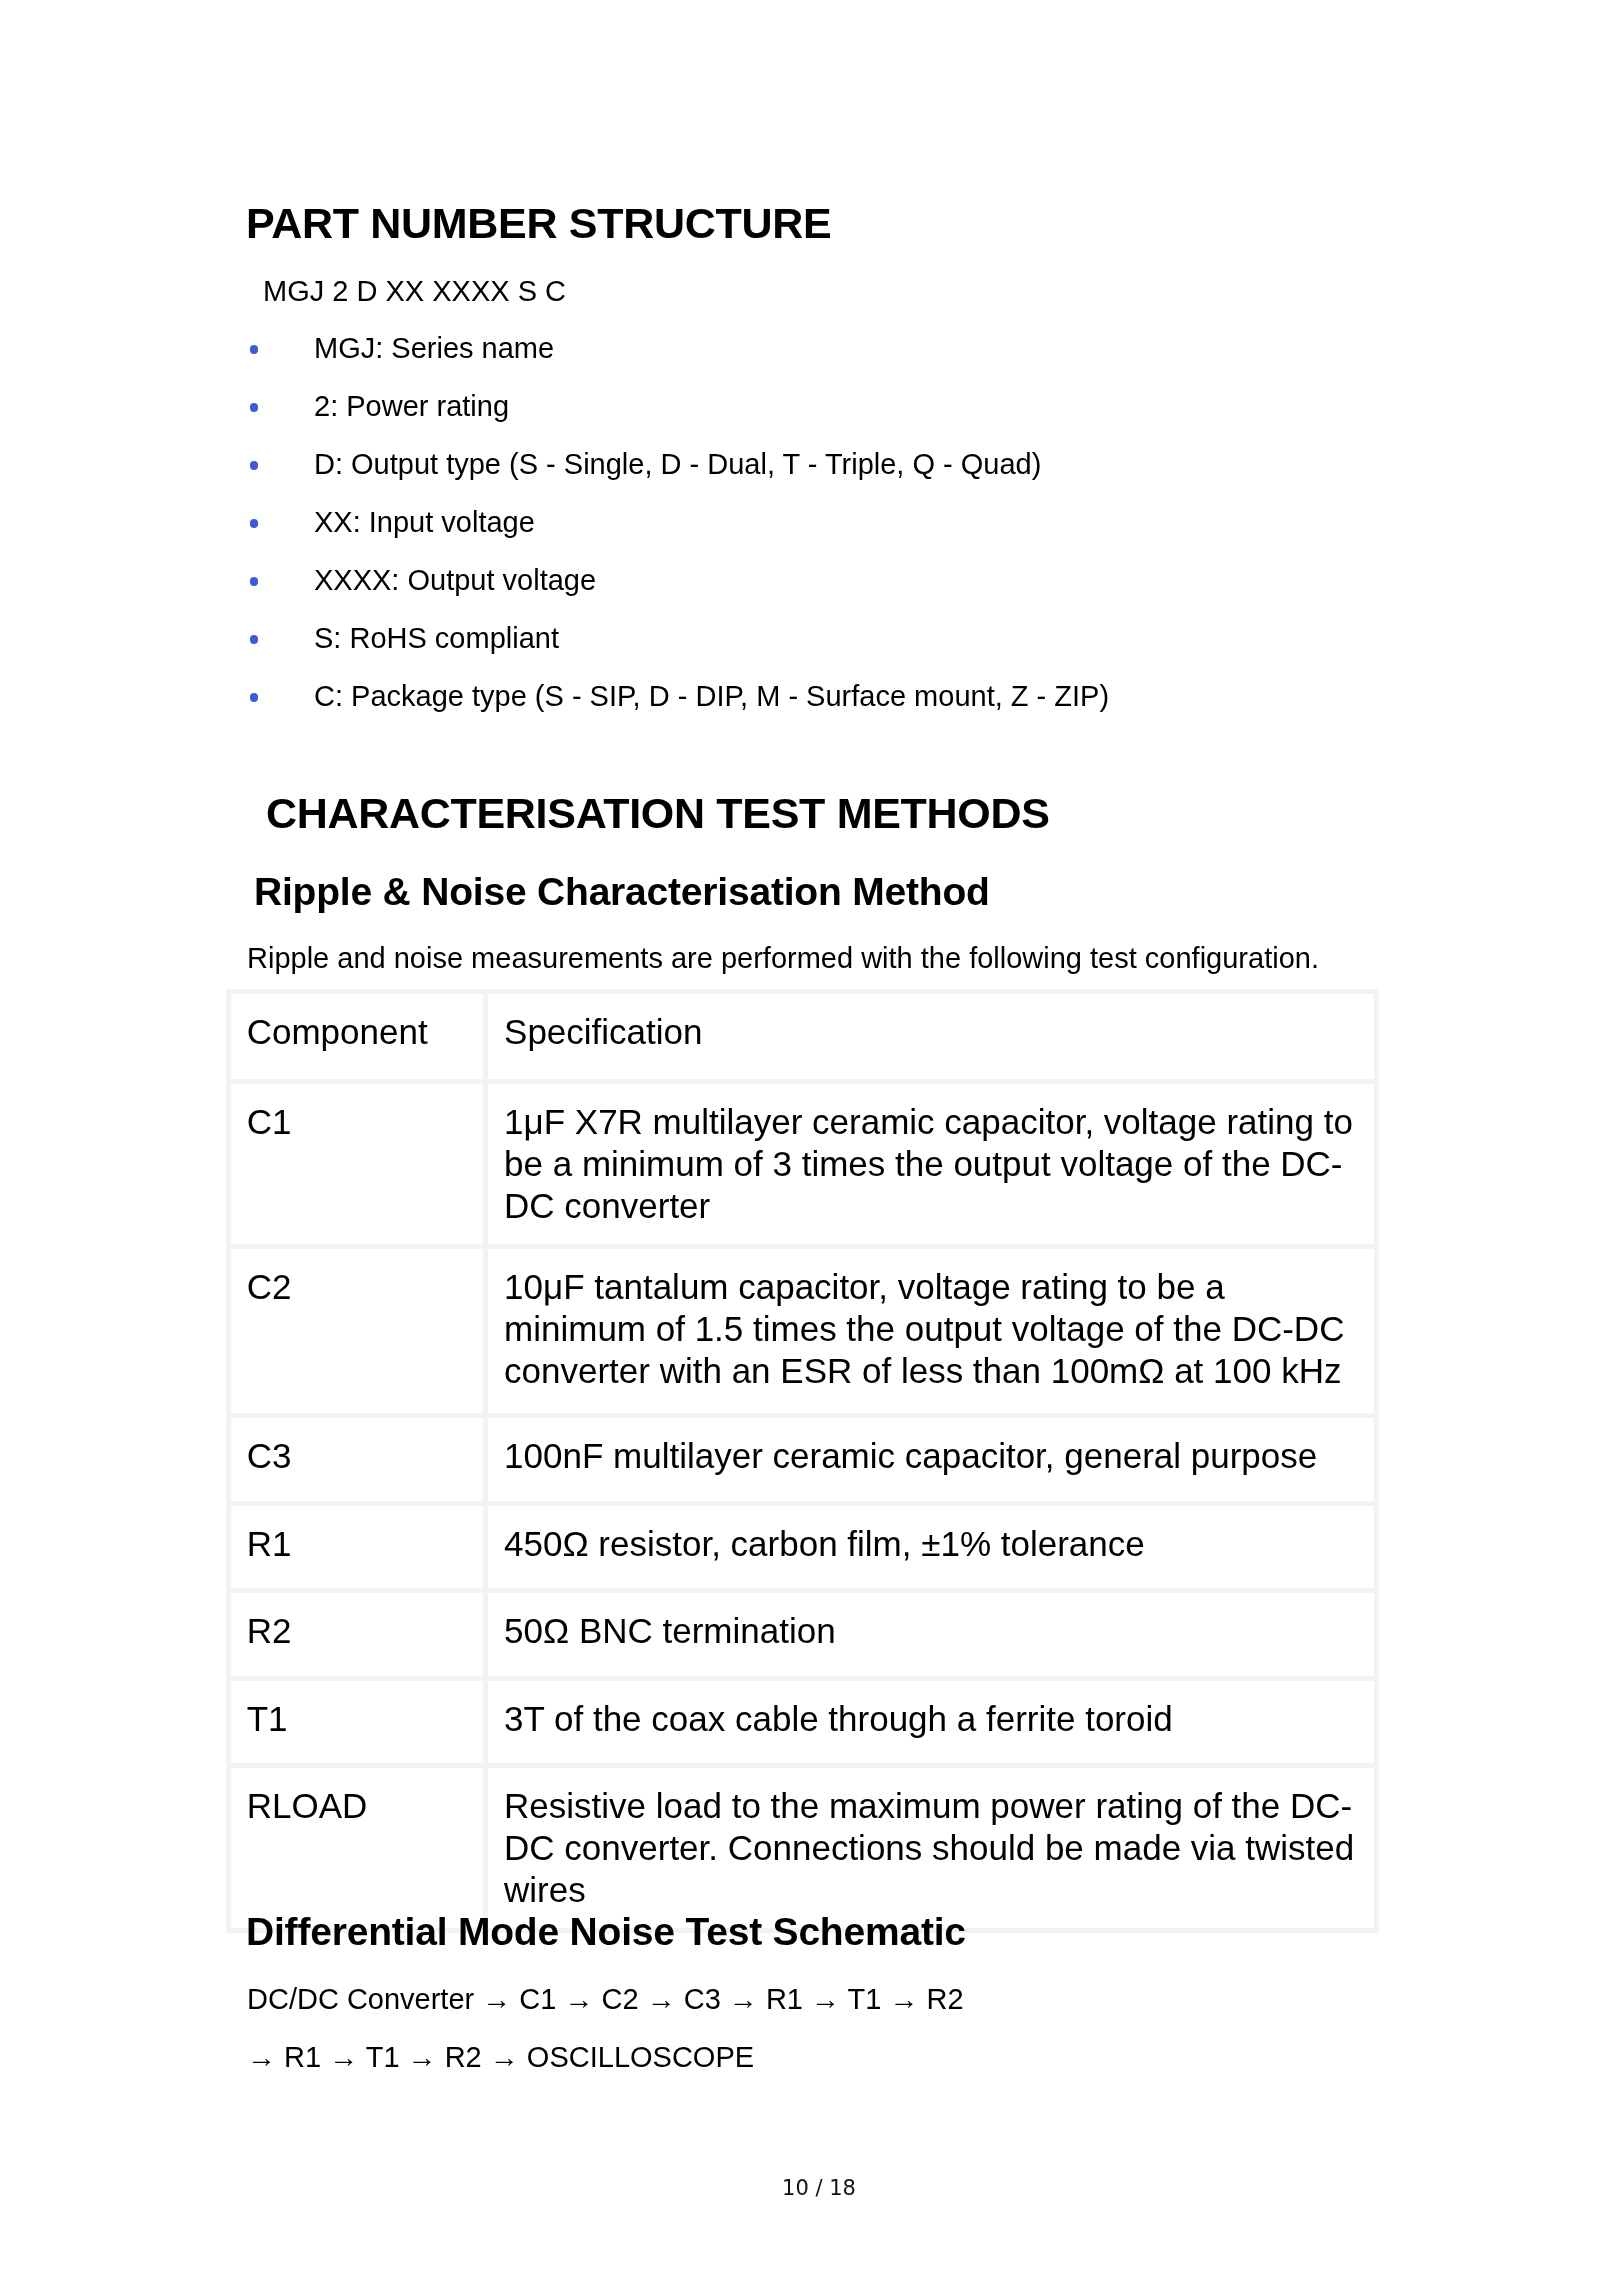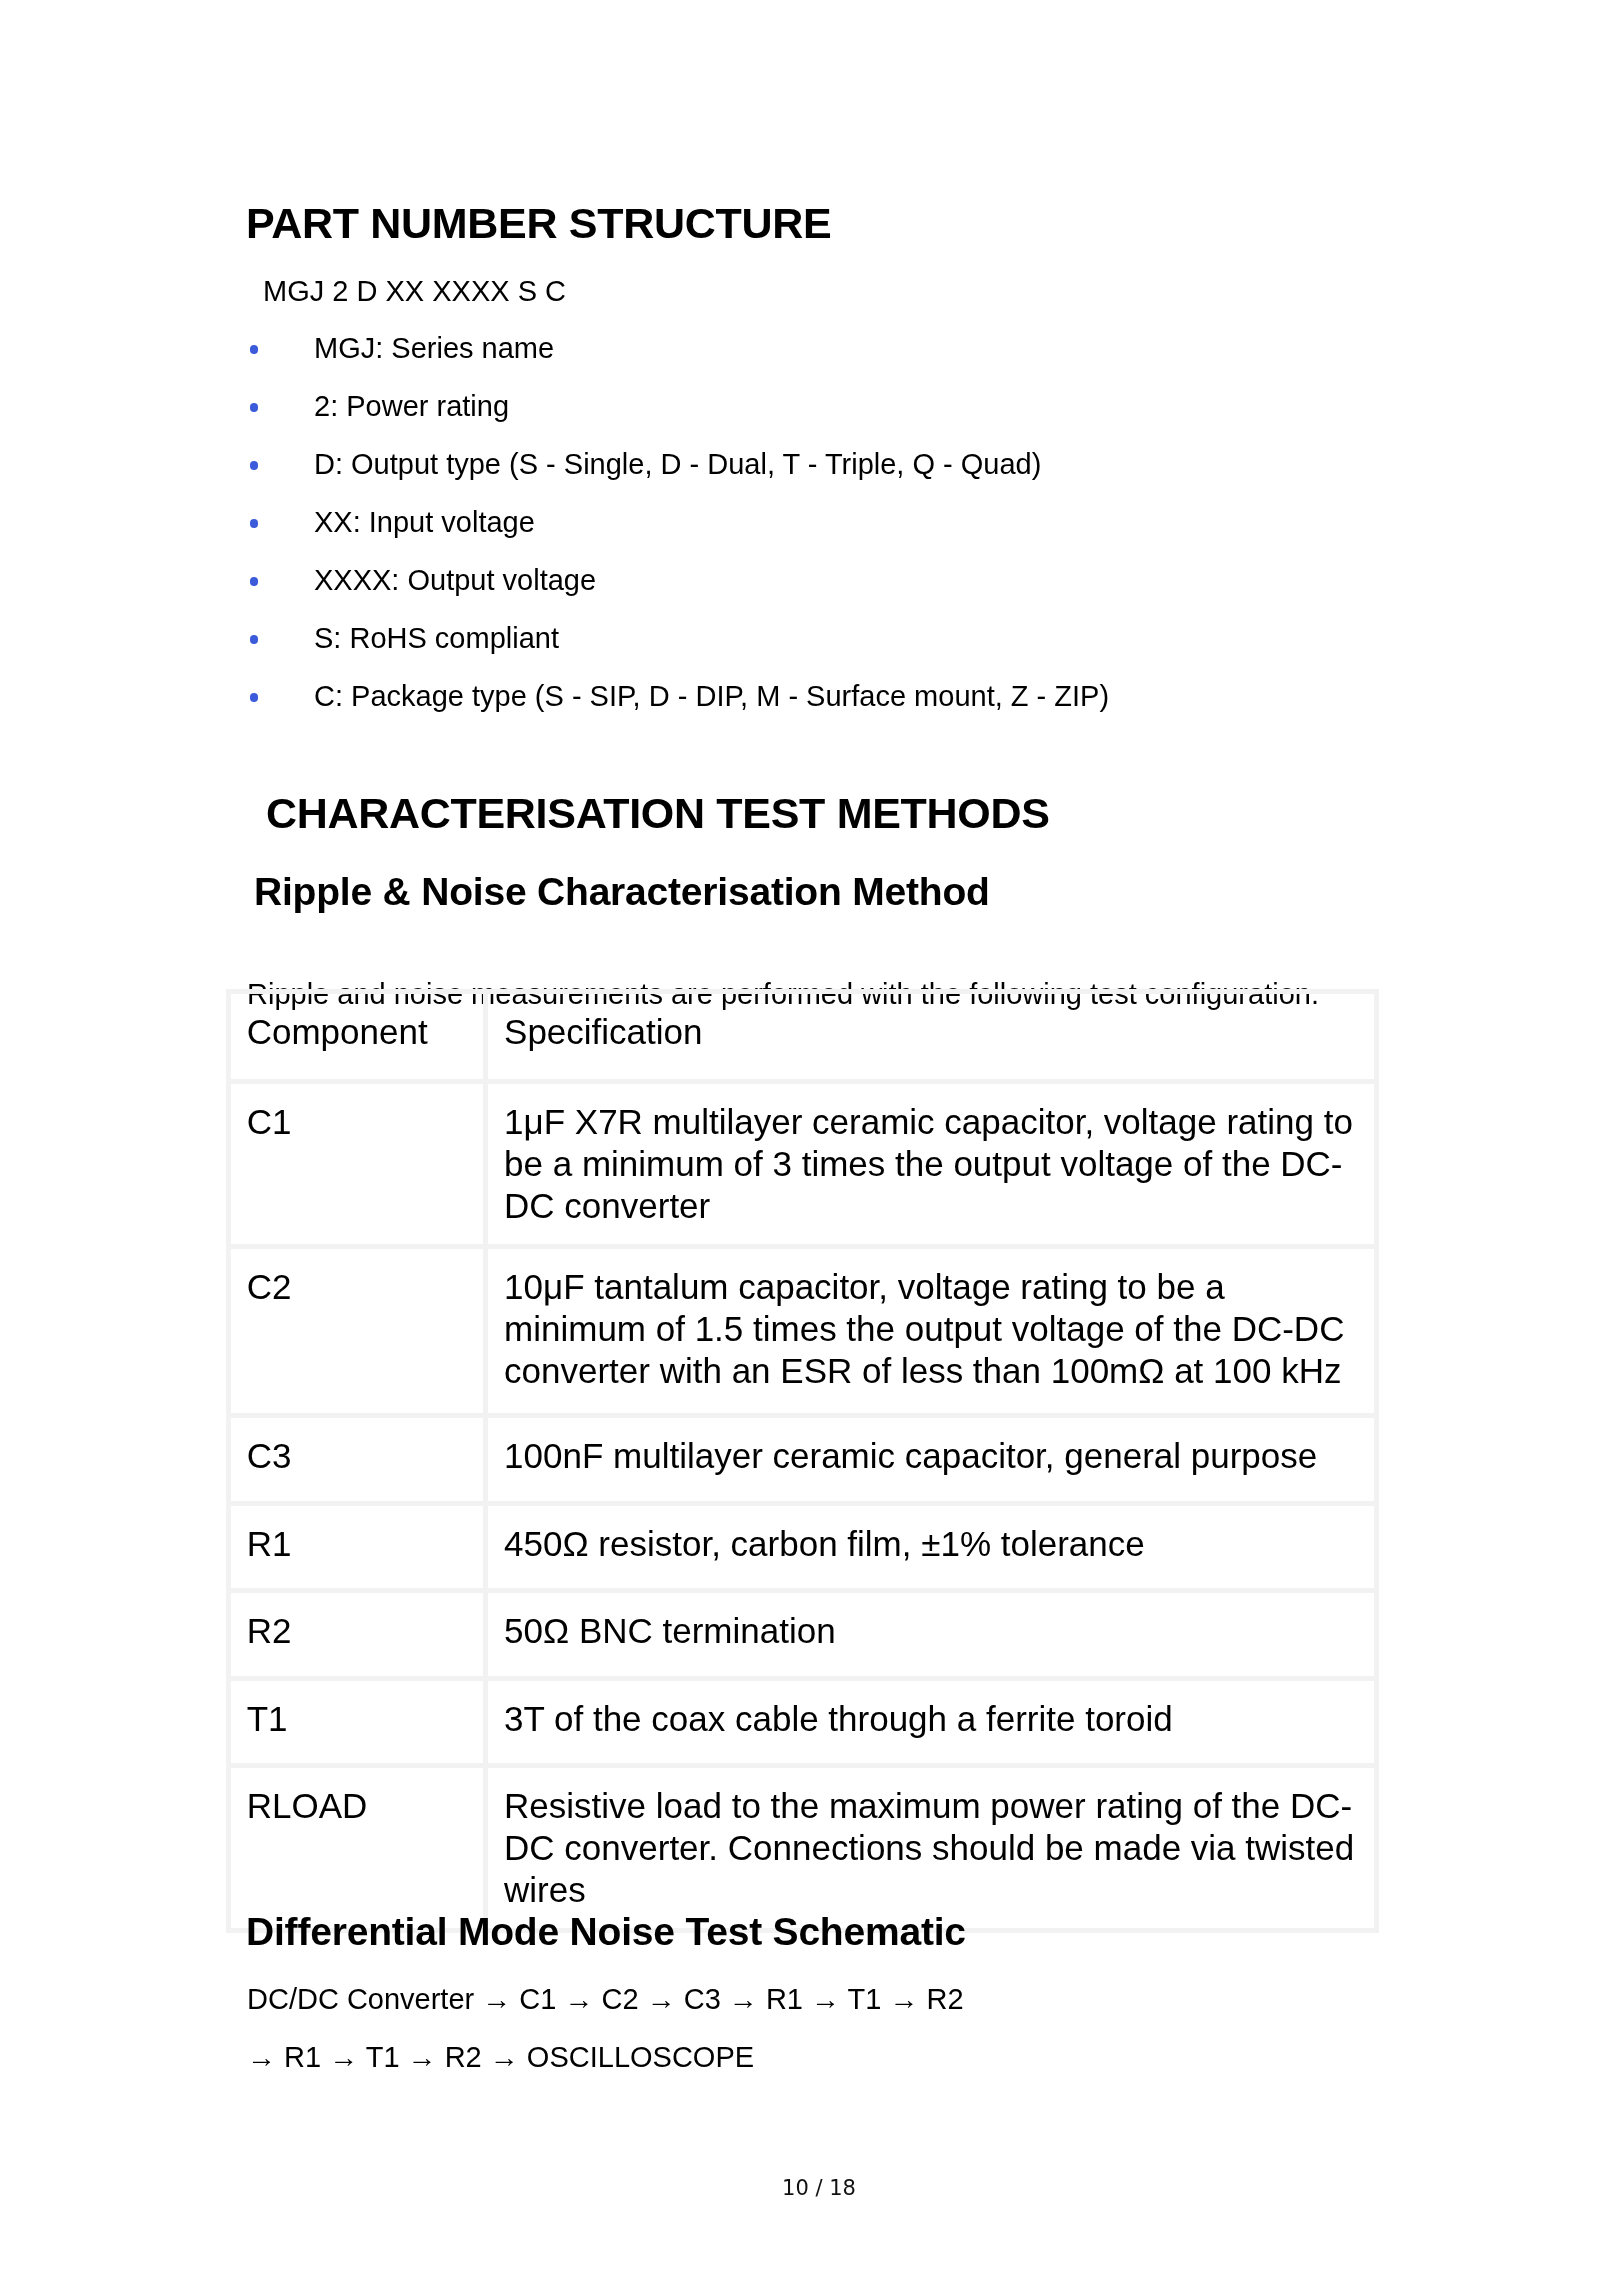--- a/index.html
+++ b/index.html
@@ -35,21 +35,21 @@
     <li><span class="dot" style="background: rgb(59, 91, 219);"></span><span>XX: Input voltage</span></li>
     <li><span class="dot" style="background: rgb(59, 91, 219);"></span><span>XXXX: Output voltage</span></li>
     <li><span class="dot" style="background: rgb(59, 91, 219);"></span><span>S: RoHS compliant</span></li>
     <li><span class="dot" style="background: rgb(59, 91, 219);"></span><span>C: Package type (S - SIP, D - DIP, M - Surface mount, Z - ZIP)</span></li>
   </ul>
 
   <div class="abs h1" style="left:246px; top:792px;margin-left:20px;">CHARACTERISATION TEST METHODS</div>
 
   <div class="abs h2" style="left:254px; top:872px;text-align:right;">Ripple &amp; Noise Characterisation Method</div>
 
-  <div class="abs body" style="left:247px; top:944px;margin-top:36px;">Ripple and noise measurements are performed with the following test configuration.</div>
+  <div class="abs body" style="left:247px; top:944px;">Ripple and noise measurements are performed with the following test configuration.</div>
 
   <table class="spec">
     <tbody>
       <tr style="height:90px;">
         <td class="c1">Component</td>
         <td>Specification</td>
       </tr>
       <tr style="height:132px;">
         <td class="c1">C1</td>
         <td>1μF X7R multilayer ceramic capacitor, voltage rating to be a minimum of 3 times the output voltage of the DC-DC converter</td>

